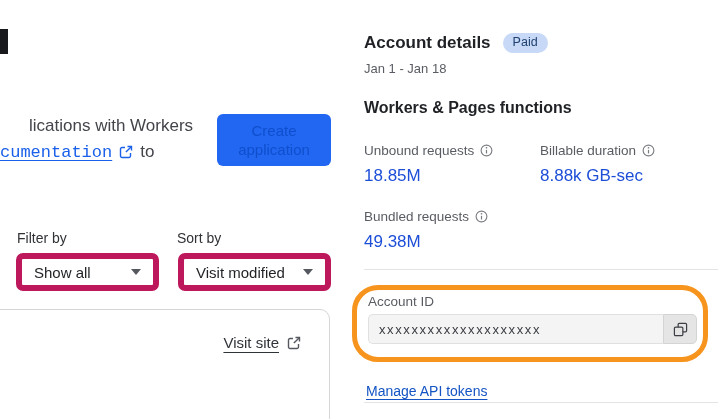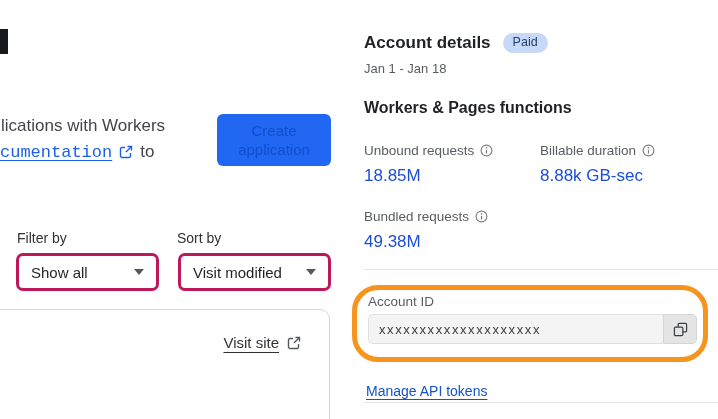--- a/index.html
+++ b/index.html
@@ -3,37 +3,37 @@
 <meta charset="utf-8">
 <style>
   html,body{margin:0;padding:0;background:#fff;}
   .screen{
     position:relative;width:718px;height:419px;overflow:hidden;background:#ffffff;
     font-family:"Liberation Sans","DejaVu Sans",sans-serif;color:#24262b;
   }
   
   .edge-artifact{position:absolute;left:0;top:29px;width:8px;height:25px;background:#17191c;}
   
-  .intro-line1{position:absolute;left:1px;top:116px;font-size:17px;color:#43454a;white-space:nowrap;}
+  .intro-line1{position:absolute;left:1px;top:116px;font-size:17px;color:#43454a;white-space:nowrap;padding-left:28px;}
   .intro-line2{position:absolute;left:0;top:142px;font-size:17px;color:#43454a;white-space:nowrap;display:flex;align-items:center;gap:7px;}
   .intro-link{color:#1a60ea;text-decoration:underline;text-underline-offset:3px;cursor:pointer;font-family:Liberation Mono, monospace;}
   .ext-icon{display:inline-flex;align-items:center;}
   .ext-icon.blue{color:#1a60ea;}
   .ext-icon.gray{color:#55585e;}
   .create-btn{
     position:absolute;left:217px;top:114px;width:114px;height:52px;
     background:#2267f1;border:none;border-radius:6px;cursor:pointer;
     color:#0f4fce;font-size:15px;line-height:19px;font-family:inherit;padding:6px 10px;
   }
   .field-label{position:absolute;font-size:14px;color:#303236;}
   .lbl-filter{left:17px;top:230px;}
   .lbl-sort{left:177px;top:230px;}
   .dropdown{
     position:absolute;top:253px;height:38px;box-sizing:border-box;
-    border:3px solid #be185d;border-radius:7px;background:#fff;cursor:pointer;
+    border:6px solid #be185d;border-radius:7px;background:#fff;cursor:pointer;
     display:flex;align-items:center;justify-content:space-between;
     padding:0 12px;font-size:15px;color:#1f2124;
   }
   .dd-filter{left:16px;width:143px;}
   .dd-sort{left:178px;width:153px;}
   .caret{width:0;height:0;border-left:5px solid transparent;border-right:5px solid transparent;border-top:6px solid #55585e;}
   .site-card{
     position:absolute;left:-12px;top:309px;width:342px;height:130px;box-sizing:border-box;
     border:1px solid #d6d6d6;border-radius:0 10px 0 0;background:#fff;
   }

